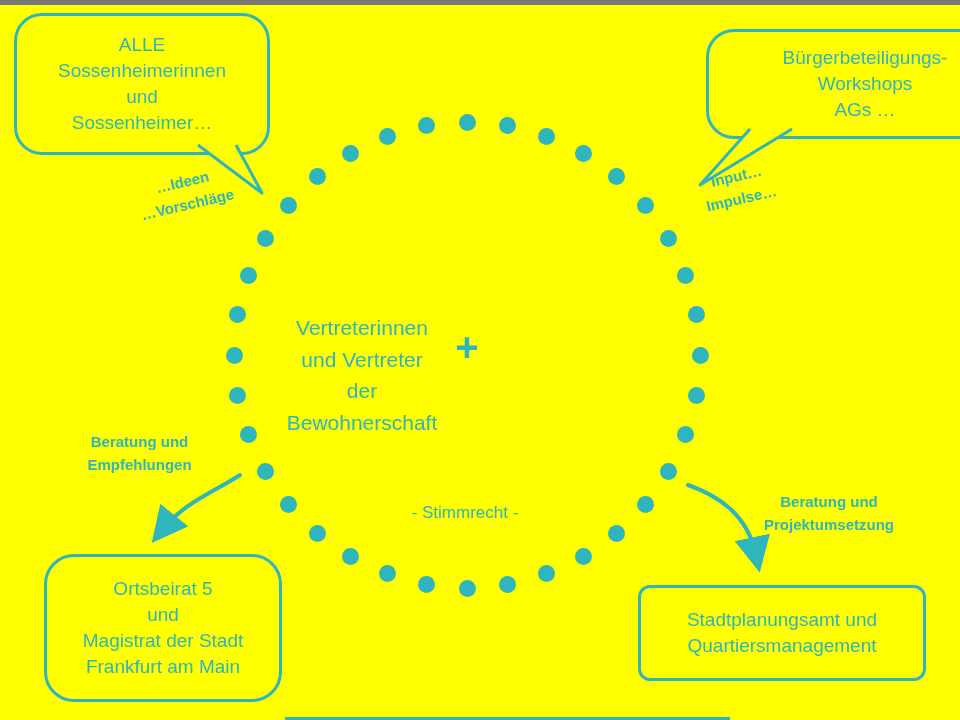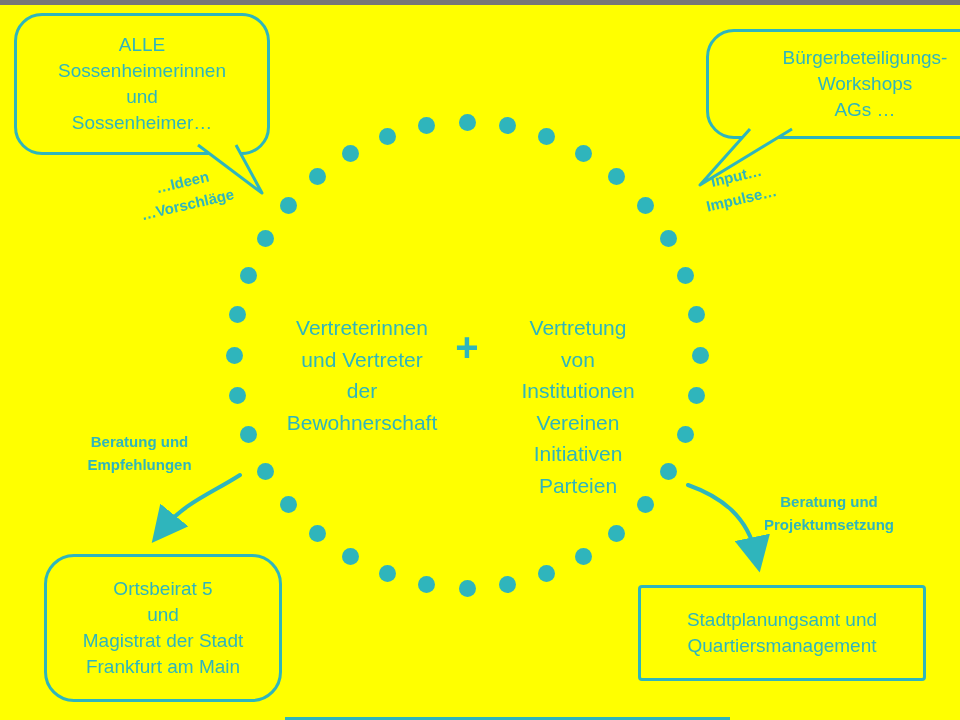--- a/index.html
+++ b/index.html
@@ -35,21 +35,21 @@
     background:var(--bg);
     display:flex;align-items:center;justify-content:center;
     text-align:center;
     color:var(--teal);
     font-size:19px;line-height:1.38;
     z-index:2;
   }
   .bubble-tl{left:14px;top:8px;width:250px;height:136px;border-radius:28px;}
   .bubble-tr{left:706px;top:24px;width:242px;height:104px;border-radius:28px;padding-left:35px;}
   .box-bl{left:44px;top:549px;width:232px;height:142px;border-radius:30px;}
-  .box-br{left:638px;top:580px;width:282px;height:90px;border-radius:4px;}
+  .box-br{left:638px;top:580px;width:282px;height:90px;border-radius:12px;}
 
   
   .title{
     position:absolute;left:340px;top:205px;width:270px;
     text-align:center;
     font-size:37px;font-weight:bold;letter-spacing:12px;
     color:var(--teal);
     z-index:2;
   }
   .group{
@@ -168,27 +168,22 @@
   </div>
 
 
   <div class="group group-left pre">Vertreterinnen
 und Vertreter
 der
 Bewohnerschaft</div>
 
   <div class="plus">+</div>
 
-  <div class="group group-right pre">Vertretung
-von
-Institutionen
-Vereinen
-Initiativen
-Parteien</div>
-
+
+  <div class="voting">- Stimmrecht -</div>
 
   <div class="small-label label-ideen pre">…Ideen
 …Vorschläge</div>
   <div class="small-label label-input pre">Input…
 Impulse…</div>
   <div class="small-label label-advice-left pre">Beratung und
 Empfehlungen</div>
   <div class="small-label label-advice-right pre">Beratung und
 Projektumsetzung</div>
 

